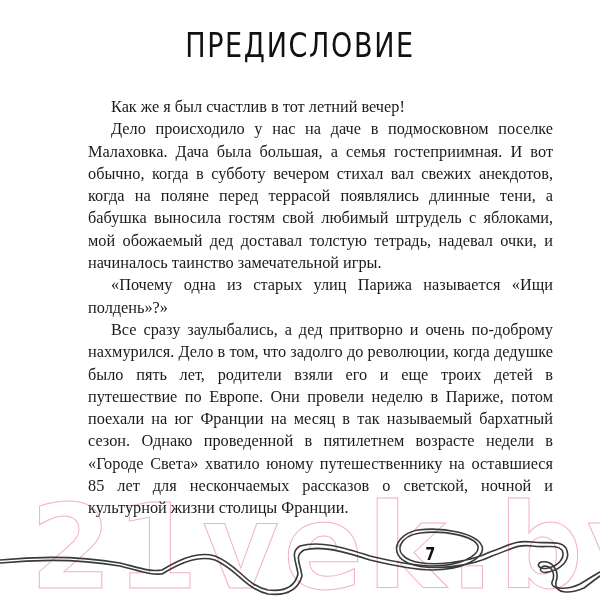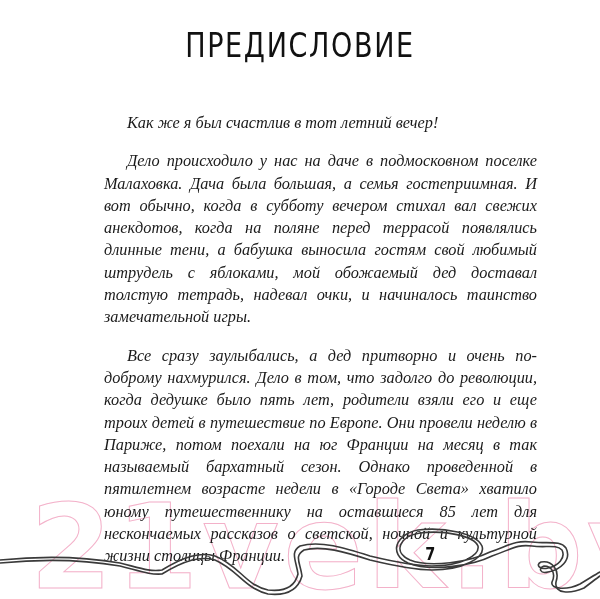--- a/index.html
+++ b/index.html
@@ -38,23 +38,22 @@
       position: absolute;
       top: 96px;
       left: 88px;
       width: 465px;
       font-size: 16.3px;
       line-height: 22.3px;
       text-align: justify;
       hyphens: manual;
     }
     .body-text p {
-      margin: 16px;
+      margin: 0;
       text-indent: 23px;
-      font-style: italic;
     }
     .watermark {
       position: absolute;
       left: 30px;
       top: 478px;
       font-family: "DejaVu Sans", sans-serif;
       font-weight: bold;
       font-size: 118px;
       letter-spacing: 4px;
       color: transparent;
@@ -85,20 +84,21 @@
 
 <div class="page">
 
   <div class="watermark">21vek.by</div>
 
   <h1 class="title">ПРЕДИСЛОВИЕ</h1>
 
   <div class="body-text">
     <p>Как же я был счастлив в тот летний вечер!</p>
     <p>Дело происходило у нас на даче в подмосковном поселке Малаховка. Дача была большая, а семья гостеприимная. И вот обычно, когда в субботу вечером стихал вал свежих анекдотов, когда на поляне перед террасой появлялись длинные тени, а бабушка выносила гостям свой любимый штрудель с яблоками, мой обожаемый дед доставал толстую тетрадь, надевал очки, и начиналось таинство замечательной игры.</p>
+    <p>«Почему одна из старых улиц Парижа называется «Ищи полдень»?»</p>
     <p>Все сразу заулыбались, а дед притворно и очень по-доброму нахмурился. Дело в том, что задолго до революции, когда дедушке было пять лет, родители взяли его и еще троих детей в путешествие по Европе. Они провели неделю в Париже, потом поехали на юг Франции на месяц в так называемый бархатный сезон. Однако проведенной в пятилетнем возрасте недели в «Городе Света» хватило юному путешественнику на оставшиеся 85 лет для нескончаемых рассказов о светской, ночной и культурной жизни столицы Франции.</p>
   </div>
 
   <svg class="ribbon" viewBox="0 510 600 89" width="600" height="89" fill="none" stroke="#3a3a3a" stroke-linecap="round" stroke-linejoin="round">
 
     <path stroke-width="1.6" d="M0,560 C40,556 80,556 120,563 C140,568 150,572 162,570 C185,556 200,552 215,556 C240,566 245,585 268,590 C285,592 295,586 298,574 C296,560 290,552 300,546 C320,540 345,548 370,556 C395,562 415,566 432,566 C460,566 480,556 478,546 C474,536 445,530 420,533 C400,536 392,552 410,560 C430,568 470,562 490,552 C510,545 515,540 532,542 C548,544 560,540 566,548 C572,560 560,570 548,572 C540,574 538,568 544,566 C552,566 556,574 552,582 C550,590 568,590 580,584 C590,578 596,574 600,572"></path>
 
     <path stroke-width="1.6" d="M0,563 C40,559 80,559 120,566 C140,571 150,575 162,574 C185,560 200,556 215,560 C238,570 244,588 268,594 C286,596 298,590 302,576 C300,562 294,556 304,550 C322,545 345,552 370,560 C395,566 415,570 432,570 C462,570 486,558 482,546 C476,533 444,527 418,530 C396,534 388,554 408,563 C430,572 472,566 492,556 C512,549 517,544 532,546 C546,548 556,544 562,550 C566,558 558,566 548,568 C540,570 535,565 541,562 C552,560 560,570 556,582 C554,594 570,594 584,588 C592,582 597,578 600,576"></path>
   </svg>
 

